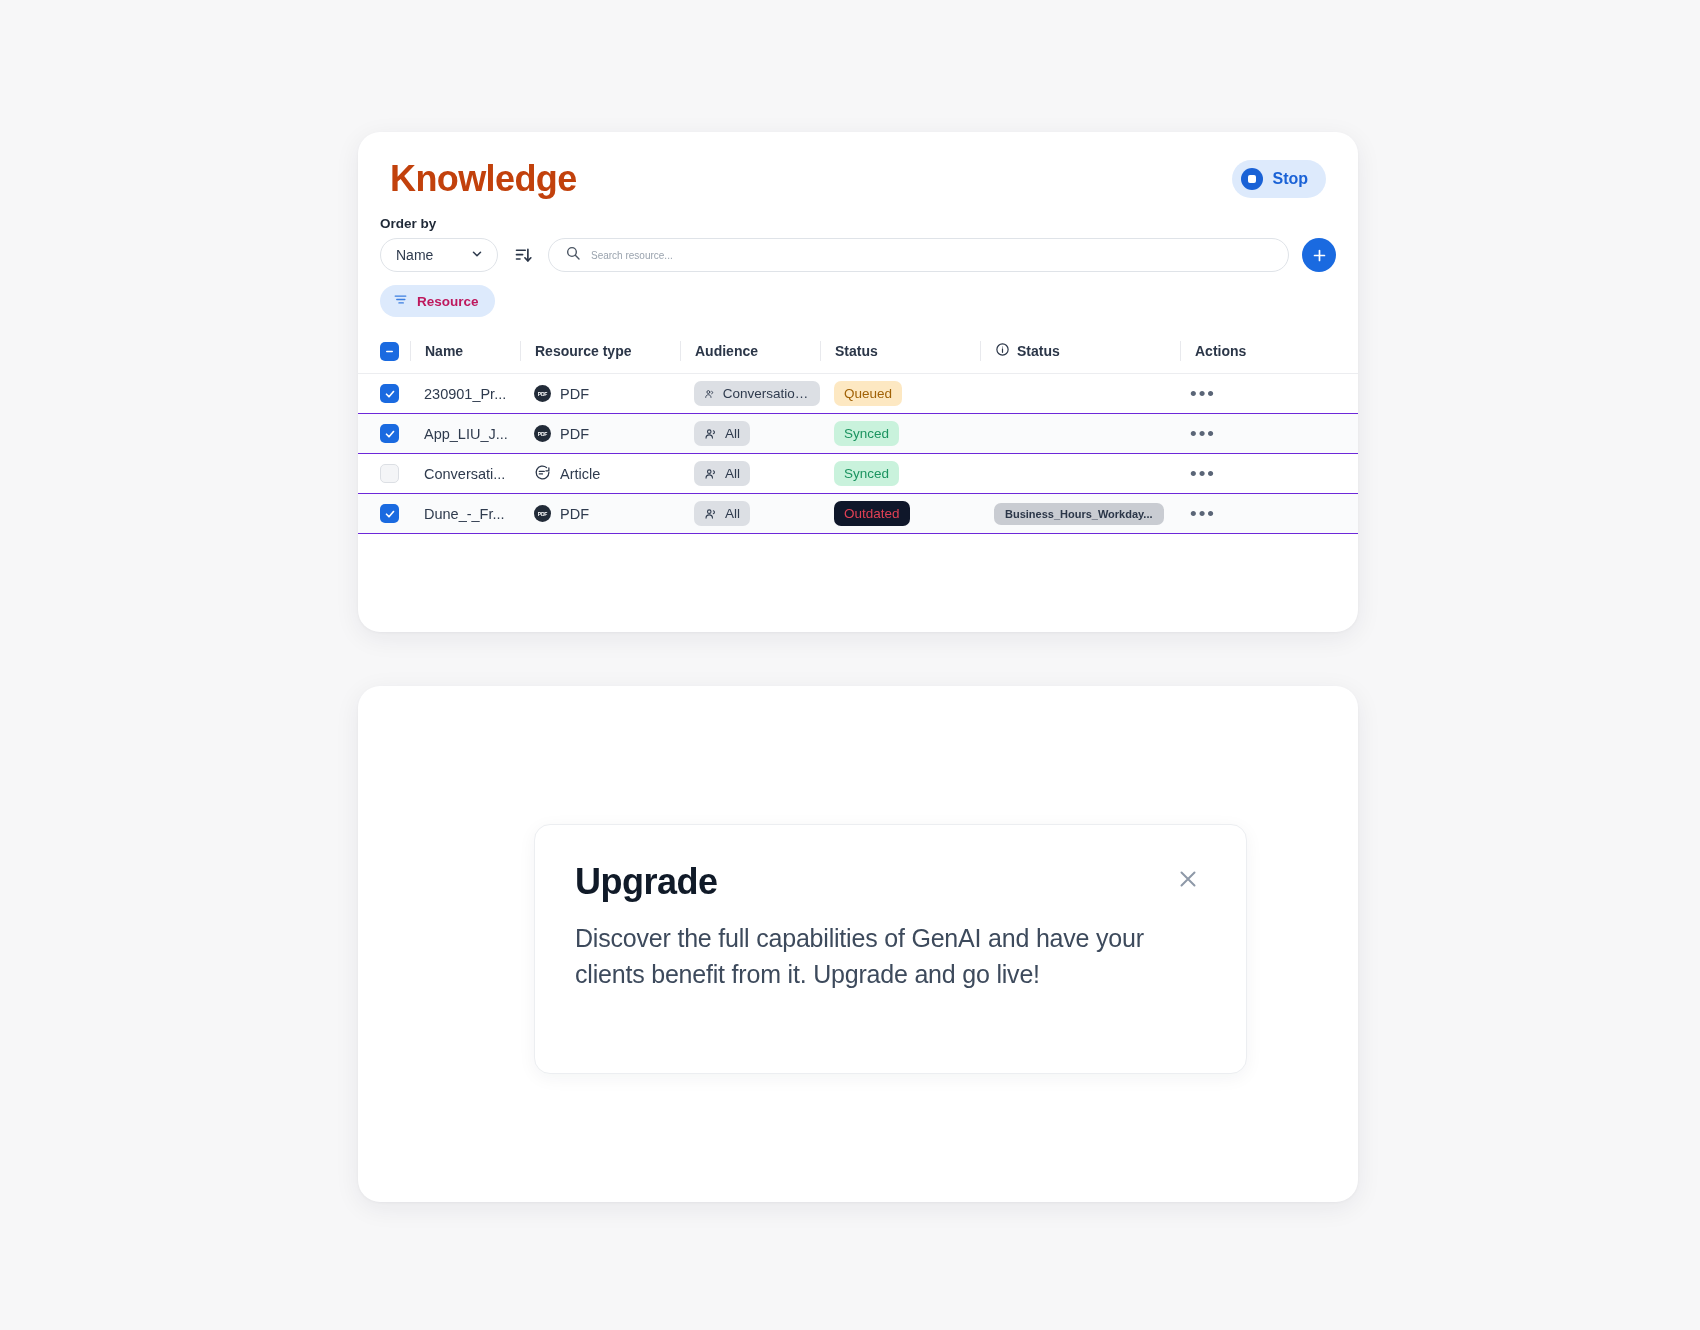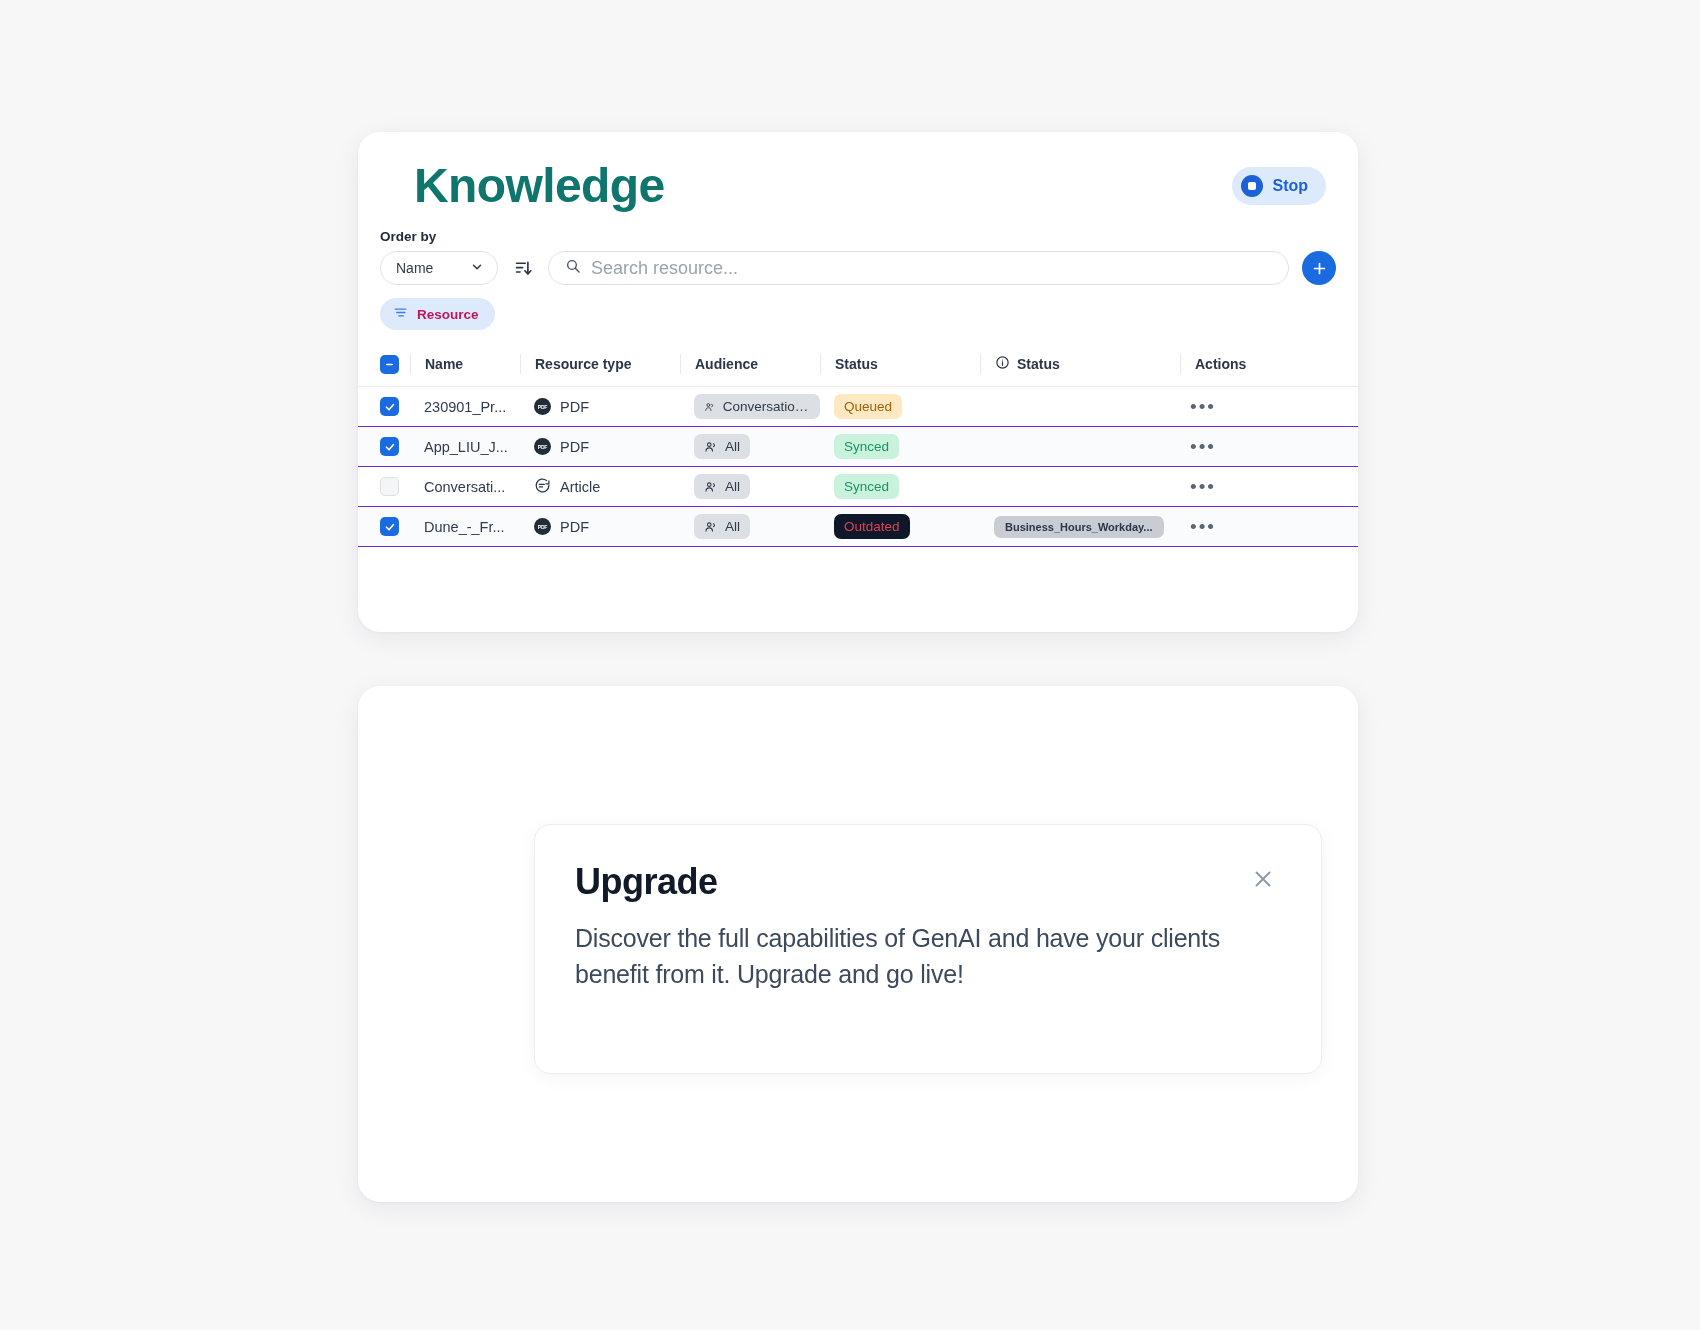--- a/index.html
+++ b/index.html
@@ -20,23 +20,22 @@
   }
 
   
   #knowledge-card { left: 358px; top: 132px; width: 1000px; height: 500px; }
 
   .kn-header {
     display: flex; align-items: center; justify-content: space-between;
     padding: 26px 32px 0 32px;
   }
   .kn-title {
-    font-size: 48px; font-weight: 800; color: #0f766e;
+    font-size: 36px; font-weight: 800; color: #c2410c;
     letter-spacing: -0.6px;
-    margin-left: 24px;
   }
 
   .stop-btn {
     display: inline-flex; align-items: center; gap: 9px;
     background: #ddeafc; border: none; border-radius: 999px;
     padding: 8px 18px 8px 9px; cursor: pointer;
   }
   .stop-ico {
     width: 22px; height: 22px; border-radius: 50%;
     background: #1a62d6; display: flex; align-items: center; justify-content: center;
@@ -68,21 +67,21 @@
   }
   .select span { font-size: 14px; color: #2f3b4e; }
 
   .sort-btn { width: 24px; height: 26px; cursor: pointer; display:flex; align-items:center; justify-content:center; }
 
   .search {
     flex: 1; height: 34px; border: 1px solid #dfe3e8; border-radius: 999px;
     display: flex; align-items: center; gap: 10px; padding: 0 16px; background:#fff;
   }
   .search input {
-    flex: 1; border: none; outline: none; font-size: 18px; color: #2f3b4e;
+    flex: 1; border: none; outline: none; font-size: 10px; color: #2f3b4e;
     font-family: inherit; background: transparent;
   }
   .search input::placeholder { color: #9aa3ae; }
 
   .add-btn {
     width: 34px; height: 34px; border-radius: 50%; background: #1a6ae0;
     border: none; cursor: pointer; display: flex; align-items: center; justify-content: center;
     flex: 0 0 34px;
   }
 
@@ -147,21 +146,21 @@
     padding: 5px 11px; font-size: 11px; font-weight: 700; color: #2b3648;
     max-width: 100%; white-space: nowrap; overflow: hidden; text-overflow: ellipsis;
   }
 
   .dots { letter-spacing: 2px; font-size: 19px; color: #5a6577; cursor: pointer; line-height: 0.6; }
 
   
   #upgrade-card { left: 358px; top: 686px; width: 1000px; height: 516px; }
 
   .modal {
-    position: absolute; left: 176px; top: 138px; width: 788px; height: 250px;
+    position: absolute; left: 176px; top: 138px; width: 713px; height: 250px;
     background: #fff; border: 1px solid #eceef1; border-radius: 16px;
     box-shadow: 0 4px 18px rgba(25,35,60,0.05);
     padding: 36px 40px 0 40px;
   }
   .modal-head { display: flex; align-items: flex-start; justify-content: space-between; }
   .modal-title { font-size: 36px; font-weight: 800; color: #101a28; letter-spacing: -0.5px; }
   .close-x { cursor: pointer; padding: 6px; line-height: 0; }
   .modal-body {
     margin-top: 18px; font-size: 25px; line-height: 1.42; color: #3d4a5c;
     letter-spacing: -0.2px;

